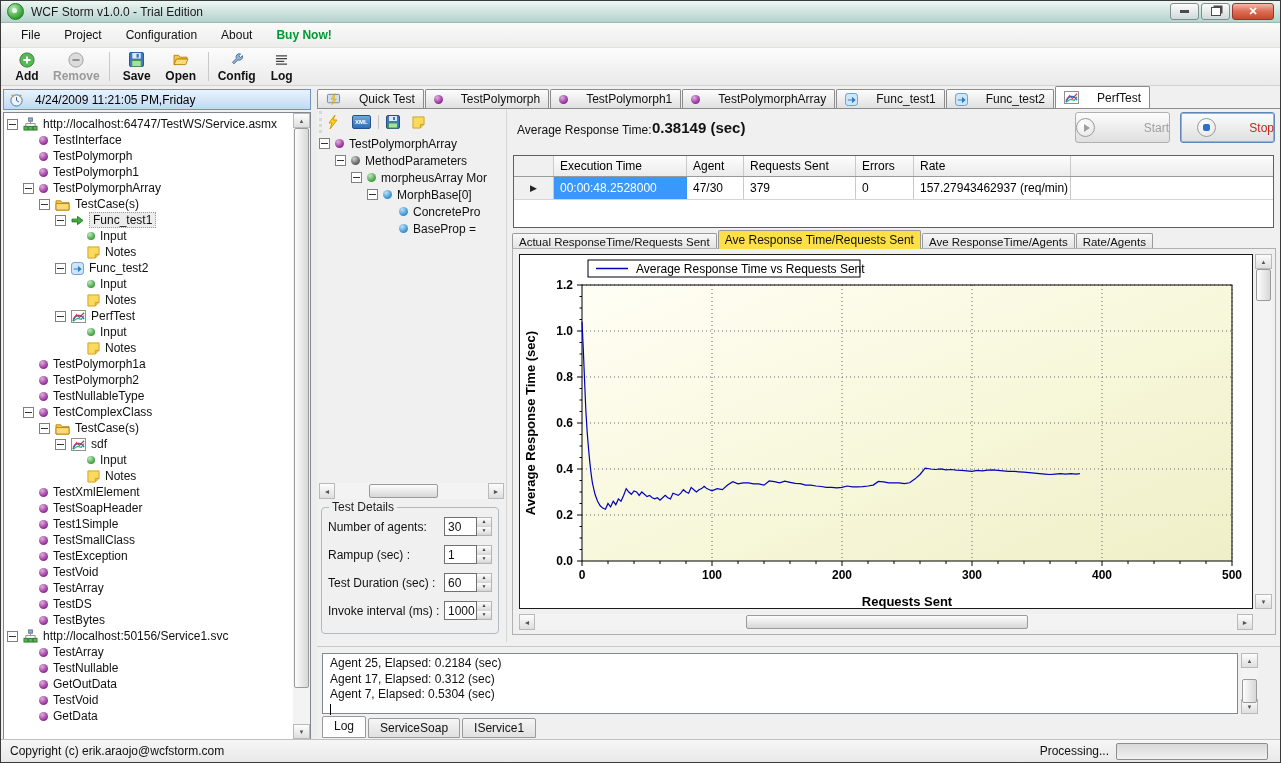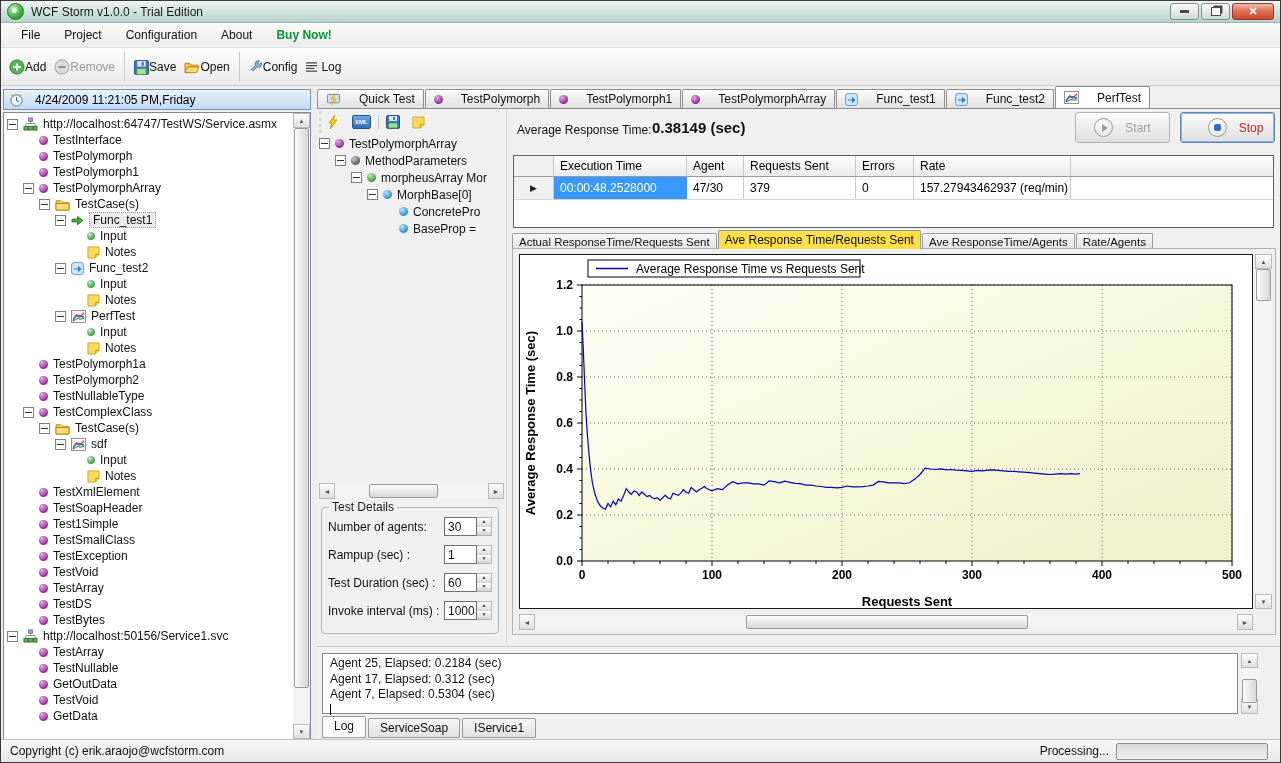--- a/index.html
+++ b/index.html
@@ -13,21 +13,21 @@
   .win-btn{width:29px;height:17px;border:1px solid #7f8f8c;border-radius:3px;margin-left:2px;display:flex;align-items:center;justify-content:center;background:linear-gradient(#fdfdfd,#cfd9d7);font-size:9px;color:#333;box-sizing:border-box;}
   .win-btn .dash{width:9px;height:3px;background:#4a4a4a;}
   .win-btn .restore{width:8px;height:7px;border:1px solid #4a4a4a;background:#fff;box-shadow:2px -2px 0 -0.5px #4a4a4a;}
   .win-btn.close{width:42px;background:linear-gradient(#f2b9ac,#de7257 45%,#c6472c);border-color:#933;color:#fff;font-size:11px;font-weight:bold;}
   
   .menubar{position:absolute;left:0;top:22px;right:0;height:25px;background:linear-gradient(#fafafa,#ededec);display:flex;align-items:center;padding-left:8px;border-bottom:1px solid #e0e0e0;box-sizing:border-box;}
   .menu-item{font-size:12px;padding:4px 12px;color:#111;}
   .menu-item.accent{color:#009933;font-weight:bold;}
   
   .toolbar{position:absolute;left:0;top:47px;right:0;height:38px;background:linear-gradient(#fcfcfc,#eaeaea);border-bottom:1px solid #d2d2d2;display:flex;align-items:stretch;padding:1px 4px;box-sizing:border-box;}
-  .tb-btn{display:flex;flex-direction:row;align-items:center;justify-content:space-between;min-width:36px;padding:2px 4px 1px;font-size:12px;color:#111;}
+  .tb-btn{display:flex;flex-direction:column;align-items:center;justify-content:space-between;min-width:36px;padding:2px 4px 1px;font-size:12px;color:#111;font-weight:bold;}
   .tb-btn .ic{height:17px;display:flex;align-items:center;}
   .tb-btn.disabled{color:#9a9a9a;}
   .tb-sep{width:1px;background:#c9c9c9;margin:3px 5px;}
   
   .left-panel{position:absolute;left:2px;top:88px;width:308px;height:652px;}
   .lp-header{height:21px;background:linear-gradient(#eaf3fd,#c2d9f1);border:1px solid #6f94bd;display:flex;align-items:center;font-size:12px;padding:0 5px;gap:6px;box-sizing:border-box;}
   .lp-tree{position:absolute;top:23px;left:0;right:0;bottom:0;background:#fff;border:1px solid #828790;overflow:hidden;padding:3px 0 0 3px;box-sizing:border-box;}
   
   .trow{display:flex;align-items:center;height:16px;font-size:12px;white-space:nowrap;color:#111;}
   .indent{flex:0 0 auto;}
@@ -67,21 +67,21 @@
   .gb-title{position:absolute;top:-8px;left:7px;background:#f0f0f0;padding:0 3px;font-size:12px;color:#222;}
   .fieldrow{display:flex;align-items:center;justify-content:space-between;margin:9px 6px 0 6px;font-size:12px;color:#111;}
   .spinbox{display:flex;align-items:stretch;height:19px;}
   .spin-val{width:33px;border:1px solid #707070;background:#fff;font-size:12px;padding:0 3px;display:flex;align-items:center;box-sizing:border-box;}
   .spin-btns{width:15px;border:1px solid #b5b5b5;border-left:none;display:flex;flex-direction:column;box-sizing:border-box;}
   .spin-btns span{flex:1;font-size:5px;text-align:center;line-height:7px;background:linear-gradient(#fdfdfd,#dcdcdc);color:#444;border-bottom:1px solid #d5d5d5;}
   
   .rightsub{position:absolute;left:189px;right:0;top:0;bottom:0;border-left:1px solid #d5d5d5;}
   .avg-label{position:absolute;left:10px;top:14px;font-size:12px;color:#111;}
   .avg-value{position:absolute;left:145px;top:10px;font-size:15px;font-weight:bold;color:#111;}
-  .btn{position:absolute;width:95px;height:31px;border:1px solid #b0b0b0;border-radius:3px;background:linear-gradient(#fcfcfc,#dfdfdf);display:flex;align-items:center;justify-content:center;gap:12px;font-size:12px;box-sizing:border-box;}
+  .btn{position:absolute;width:95px;height:31px;border:1px solid #b0b0b0;border-radius:3px;background:linear-gradient(#fcfcfc,#dfdfdf);display:flex;align-items:center;justify-content:space-between;gap:12px;font-size:12px;box-sizing:border-box;}
   .btn .circ{width:17px;height:17px;border-radius:50%;border:1px solid #9a9a9a;background:radial-gradient(circle at 35% 30%,#fff,#e3e3e3);display:flex;align-items:center;justify-content:center;}
   .btn.disabled{color:#9f9f9f;}
   .tri{width:0;height:0;border-left:6px solid #9f9f9f;border-top:4px solid transparent;border-bottom:4px solid transparent;margin-left:2px;}
   .sq{width:7px;height:7px;border-radius:2px;background:#2f6fc4;}
   .btn.stop{color:#c22;box-shadow:0 0 0 1px #8cb4e4 inset;border-color:#5f87b8;padding-left:16px;}
   
   .grid{position:absolute;left:6px;top:46px;right:6px;height:73px;background:#fff;border:1px solid #606060;font-size:12px;overflow:hidden;box-sizing:border-box;}
   .g-header{display:flex;height:20px;background:linear-gradient(#fdfdfd,#ebebeb);border-bottom:1px solid #9a9a9a;}
   .g-cell{border-right:1px solid #c9c9c9;display:flex;align-items:center;padding:0 6px;box-sizing:border-box;flex:0 0 auto;overflow:hidden;white-space:nowrap;}
   .g-row{display:flex;height:22px;border-bottom:1px solid #d5d5d5;}

